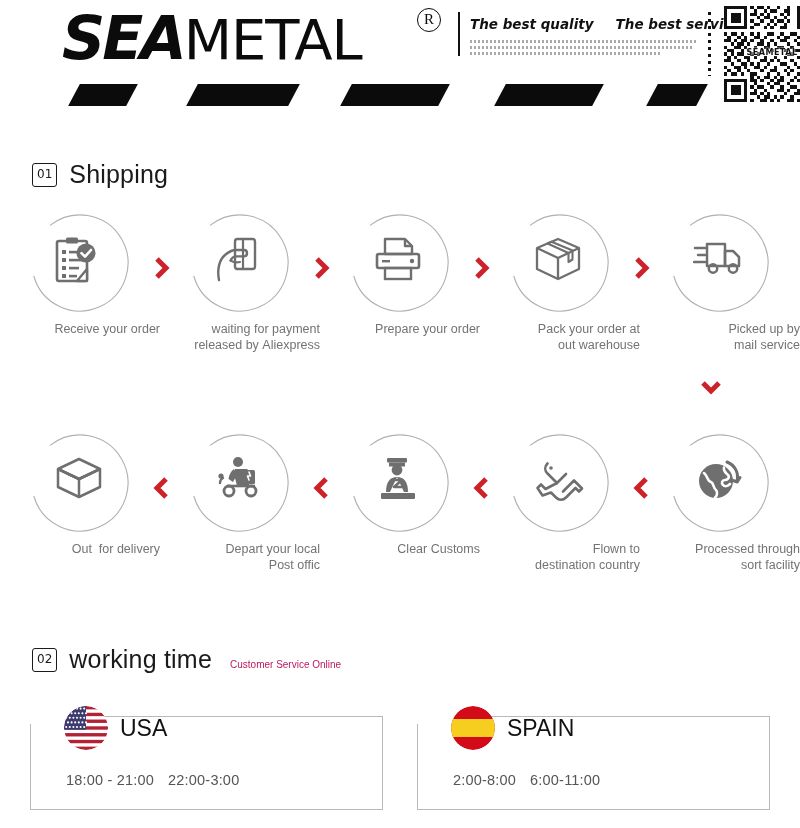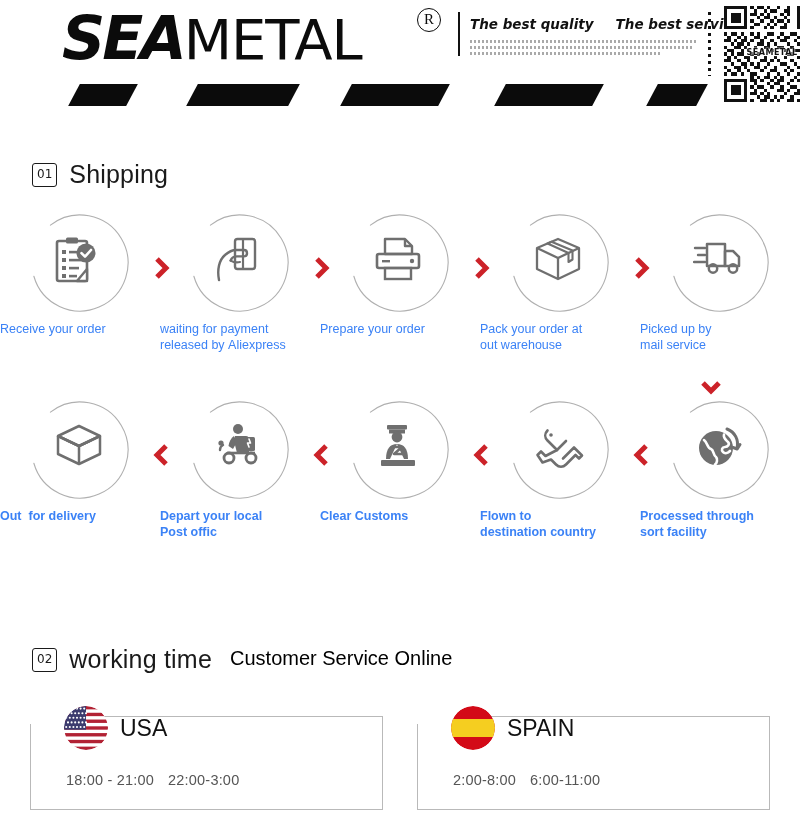--- a/index.html
+++ b/index.html
@@ -69,32 +69,32 @@
     transform:skewX(-28deg);}
 
   
   .sect{position:absolute;display:flex;align-items:center;gap:12px;}
   .sect-num{
     border:1.8px solid #1a1a1a;border-radius:3px;
     padding:1px 4px 2px 4px;font-size:12px;line-height:19px;color:#1a1a1a;
     font-family:"DejaVu Sans", sans-serif;letter-spacing:0px;
   }
   .sect-title{font-size:25px;color:#1a1a1a;font-weight:400;letter-spacing:.2px;}
-  .sect-sub{font-size:20px;color:#000000;margin-left:6px;align-self:flex-end;margin-bottom:4px;}
+  .sect-sub{font-size:10px;color:#be185d;margin-left:6px;align-self:flex-end;margin-bottom:4px;}
 
   
   .steps-row{position:absolute;left:0;width:800px;display:flex;}
   .step{width:160px;position:relative;display:flex;flex-direction:column;align-items:center;}
   .circle{position:relative;width:102px;height:102px;}
   .circle svg{position:absolute;left:0;top:0;}
   .ico{position:absolute;left:50%;top:50%;transform:translate(-50%,-50%);
        width:54px;height:54px;display:flex;align-items:center;justify-content:center;}
   .ico svg{display:block;}
   .step-label{
-    margin-top:7px;text-align:left;font-size:12.5px;line-height:16px;color:#3b82f6;
+    margin-top:7px;text-align:right;font-size:12.5px;line-height:16px;color:#737373;
     width:160px;
   }
 
   .chev{position:absolute;top:44px;width:18px;height:22px;}
   .chev svg{display:block;}
   .down-chev{position:absolute;width:22px;height:16px;}
 
   
   .cards{position:absolute;left:0;top:706px;width:800px;display:flex;gap:34px;padding:0 30px;box-sizing:border-box;}
   .card{position:relative;flex:1;height:104px;}
@@ -503,21 +503,21 @@
       <line x1="5" y1="19" x2="12" y2="19"></line>
       <line x1="1" y1="26" x2="12" y2="26"></line>
     </g>
   </svg>
           </div>
         </div>
         <div class="step-label">Picked&nbsp;up&nbsp;by<br>mail&nbsp;service</div>
       </div>
     </div>
 
-  <div class="steps-row" id="row2" style="top:399px;font-weight:bold;">
+  <div class="steps-row" id="row2" style="top:432px;">
       <div class="step">
         <div class="circle">
           <svg width="102" height="102" viewBox="0 0 102 102">
     <path d="M 4.86 64.23 A 48 48 0 1 0 21.45 13.18" fill="none" stroke="#b0b0b0" stroke-width="1.1" stroke-linecap="round"></path>
   </svg>
           <div class="ico">
             <svg width="52" height="44" viewBox="0 0 52 44">
     <path d="M26 3 L47 13 L26 23 L5 13 Z" fill="none" stroke="#6f6f6f" stroke-width="2.5" stroke-linejoin="round"></path>
     <path d="M5 13 L5 31 L26 41 L47 31 L47 13" fill="none" stroke="#6f6f6f" stroke-width="2.5" stroke-linejoin="round"></path>
     <path d="M26 23 L26 41" fill="none" stroke="#6f6f6f" stroke-width="2.5"></path>

